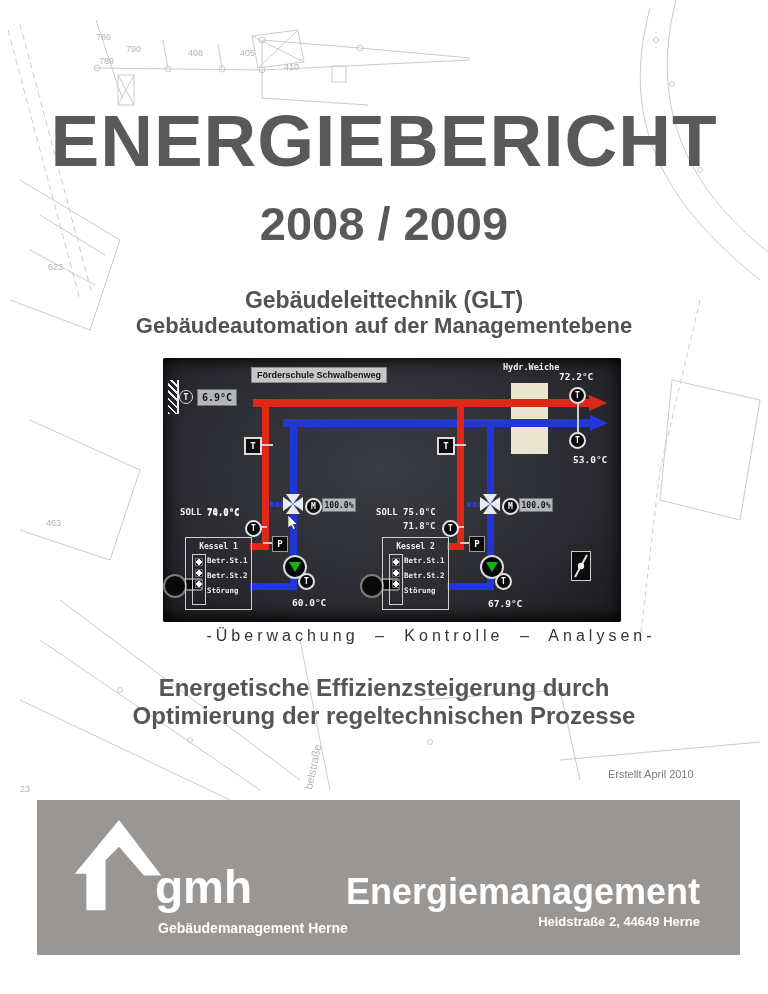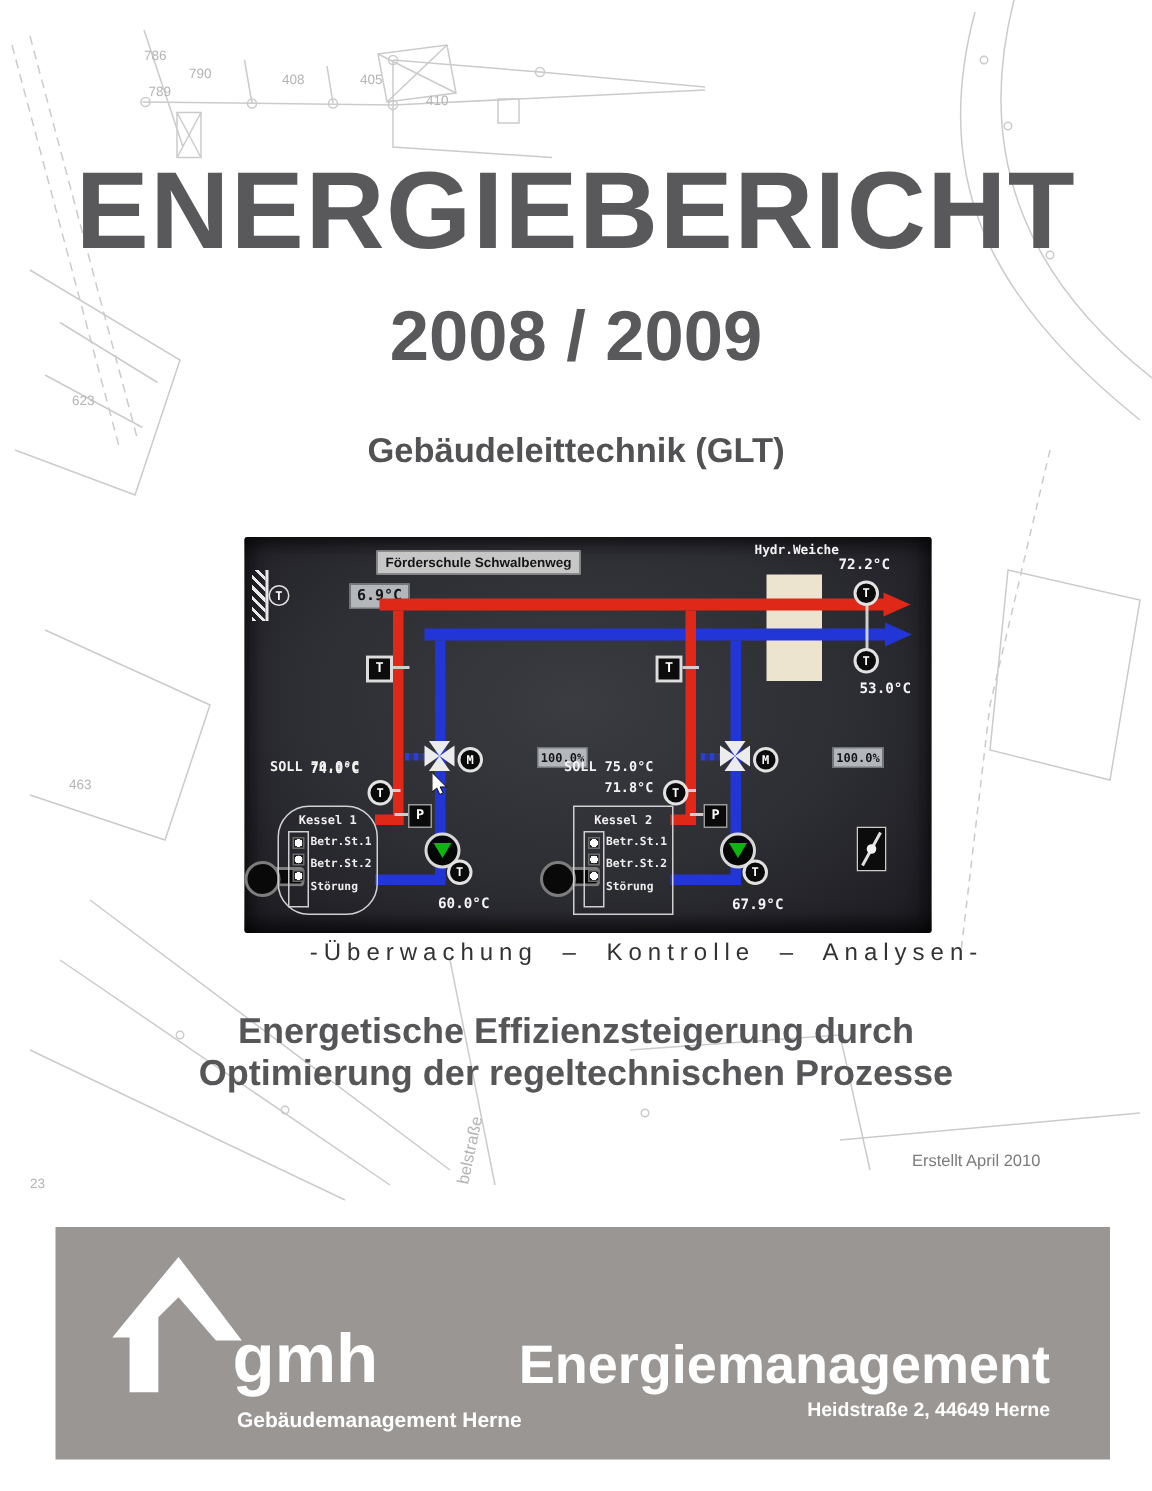--- a/index.html
+++ b/index.html
@@ -23,21 +23,21 @@
   
   .scada{position:absolute;left:163px;top:358px;width:458px;height:264px;
          background:radial-gradient(ellipse at 48% 42%, #3b3b42 0%, #2d2d34 55%, #1b1b20 100%);
          box-shadow:inset 0 10px 12px -6px rgba(0,0,0,.65), inset 0 -12px 12px -6px rgba(0,0,0,.65),
                     inset 12px 0 16px -8px rgba(0,0,0,.55), inset -12px 0 16px -8px rgba(0,0,0,.55);
          border-radius:2px;font-family:"DejaVu Sans Mono",monospace;}
   .scada .abs{position:absolute;}
   .wtx{color:#f2f2f2;font-weight:bold;font-size:9px;white-space:nowrap;}
   .wtx10{color:#f4f4f4;font-weight:bold;font-size:9.5px;white-space:nowrap;}
   .disp{background:#b4b7ba;color:#14141a;font-weight:bold;border:1px solid #73777c;
-        display:flex;align-items:center;justify-content:center;white-space:nowrap;margin-left:36px;}
+        display:flex;align-items:center;justify-content:center;white-space:nowrap;}
   .site-label{background:#c7c7c7;color:#151515;border:1px solid #8a8a8a;
         font-family:"Liberation Sans",sans-serif;font-weight:bold;font-size:9px;
         display:flex;align-items:center;justify-content:center;white-space:nowrap;}
   .pipe{position:absolute;}
   .red{background:#e02818;}
   .blue{background:#2236d8;}
   .arrow-r-red{width:0;height:0;border-top:8px solid transparent;border-bottom:8px solid transparent;border-left:18px solid #e02818;}
   .arrow-r-blue{width:0;height:0;border-top:8px solid transparent;border-bottom:8px solid transparent;border-left:18px solid #2236d8;}
   .stub{background:repeating-linear-gradient(90deg,#2a3fd8 0 3px, rgba(42,63,216,.35) 3px 6px);}
   .sep{background:#ece4cf;}
@@ -56,21 +56,21 @@
   .led{width:8px;height:8px;margin:3px auto 0;background:radial-gradient(circle at 50% 50%, #ffffff 0 2.6px, #1d1d1d 2.7px);
        border:1px solid #6b6b6b;box-sizing:border-box;}
   .ledlab{position:absolute;color:#ededed;font-weight:bold;font-size:7.5px;white-space:nowrap;}
   .pump{width:20px;height:20px;border-radius:50%;background:#060606;border:2px solid #d8d8d8;box-sizing:content-box;}
   .pump .tri{width:0;height:0;border-left:6px solid transparent;border-right:6px solid transparent;
              border-top:10px solid #10b410;margin:5px auto 0;}
   .burner-c{width:20px;height:20px;border-radius:50%;background:#090909;border:2px solid #7d7d7d;}
   .burner-a{height:9px;background:#090909;border:2px solid #7d7d7d;border-left:none;border-radius:0 3px 3px 0;}
 
   
-  .footer{position:absolute;left:37px;top:800px;width:703px;height:155px;margin-top:18px;}
+  .footer{position:absolute;left:37px;top:800px;width:703px;height:155px;}
   .footer .band{position:absolute;left:0;top:0;width:100%;height:100%;}
   .f-gmh{position:absolute;left:118px;top:64px;font-size:46px;font-weight:bold;color:#fff;line-height:1;}
   .f-sub{position:absolute;left:121px;top:120px;font-size:14px;font-weight:bold;color:#fff;}
   .f-title{position:absolute;right:40px;top:74px;font-size:36px;font-weight:bold;color:#fff;line-height:1;}
   .f-addr{position:absolute;right:40px;top:114px;font-size:13px;font-weight:bold;color:#fff;}
 </style>
 </head>
 <body>
 
 <div class="page">
@@ -122,20 +122,21 @@
       <text x="20" y="792">23</text>
       <text x="0" y="0" transform="translate(312,790) rotate(-78)" font-size="11">belstraße</text>
     </g>
   </svg>
 
   <div class="content">
 
     <div class="abs ctr title-main">ENERGIEBERICHT</div>
     <div class="abs ctr title-years">2008 / 2009</div>
     <div class="abs ctr sub1">Gebäudeleittechnik (GLT)</div>
+    <div class="abs ctr sub2">Gebäudeautomation auf der Managementebene</div>
 
     <div class="scada">
 
       <div class="abs sep" style="left:348px;top:25px;width:37px;height:71px;"></div>
 
       <div class="abs site-label" style="left:88px;top:9px;width:134px;height:14px;">Förderschule Schwalbenweg</div>
       <div class="abs wtx" style="left:340px;top:4px;font-size:8.5px;">Hydr.Weiche</div>
       <div class="abs wtx10" style="left:396px;top:13px;">72.2°C</div>
 
       <div class="abs hatch" style="left:5px;top:22px;width:9px;height:34px;"></div>
@@ -203,21 +204,21 @@
       <div class="abs lead" style="left:292px;top:168px;width:9px;height:2px;"></div>
       <div class="abs tc" style="left:279px;top:162px;">T</div>
       <div class="abs lead" style="left:297px;top:184px;width:10px;height:2px;"></div>
       <div class="abs ps" style="left:306px;top:178px;">P</div>
 
       <div class="abs burner-a" style="left:10px;top:220px;width:28px;"></div>
       <div class="abs burner-c" style="left:0px;top:216px;"></div>
       <div class="abs burner-a" style="left:207px;top:220px;width:28px;"></div>
       <div class="abs burner-c" style="left:197px;top:216px;"></div>
 
-      <div class="abs kbox" style="left:22px;top:179px;width:65px;height:71px;border-radius:21px;">
+      <div class="abs kbox" style="left:22px;top:179px;width:65px;height:71px;">
         <div class="ktitle">Kessel 1</div>
         <div class="ledstrip">
           <div class="led"></div>
           <div class="led"></div>
           <div class="led"></div>
         </div>
         <div class="ledlab" style="left:21px;top:18px;">Betr.St.1</div>
         <div class="ledlab" style="left:21px;top:33px;">Betr.St.2</div>
         <div class="ledlab" style="left:21px;top:48px;">Störung</div>
       </div>

